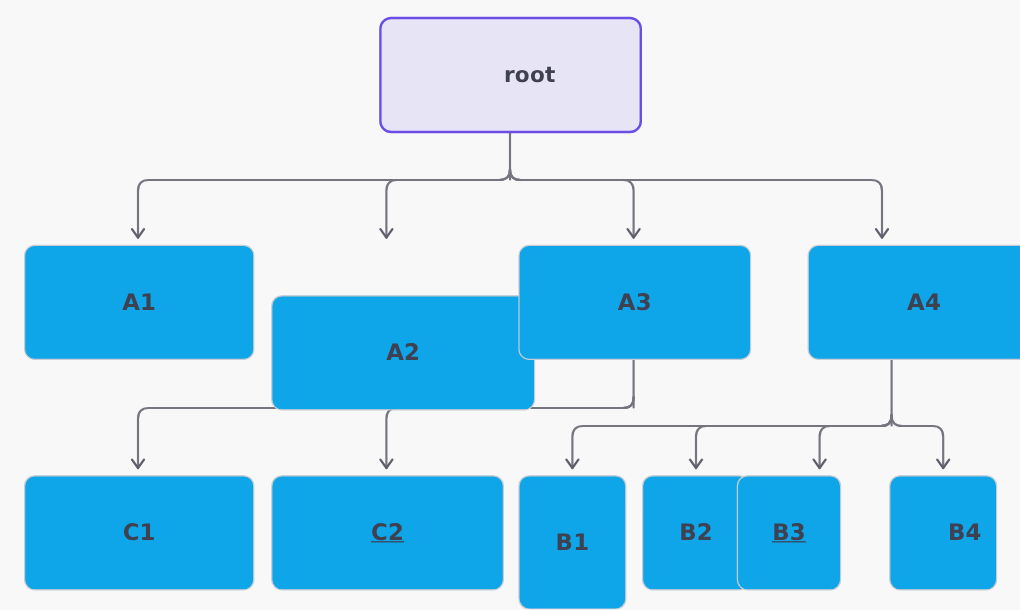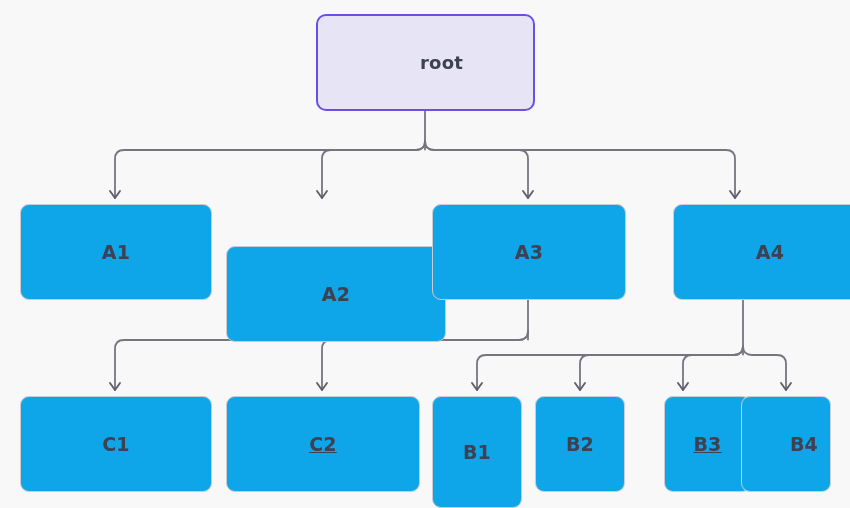--- a/index.html
+++ b/index.html
@@ -111,21 +111,21 @@
       </div>
       <div class="node" style="left: 226px; top: 396px; width: 194px; height: 96px; text-decoration: underline;">
         <span class="node-label">C2</span>
       </div>
       <div class="node" style="left: 432px; top: 396px; width: 90px; height: 112px;">
         <span class="node-label">B1</span>
       </div>
       <div class="node" style="left: 535px; top: 396px; width: 90px; height: 96px;">
         <span class="node-label">B2</span>
       </div>
-      <div class="node" style="left: 664px; top: 396px; width: 87px; height: 96px; text-decoration: underline;">
+      <div class="node" style="left: 614px; top: 396px; width: 87px; height: 96px; text-decoration: underline;">
         <span class="node-label">B3</span>
       </div>
       <div class="node" style="left: 741px; top: 396px; width: 90px; height: 96px; padding-left: 36px;">
         <span class="node-label">B4</span>
       </div>
     </div>
 
 </div>
 
 </body></html>

